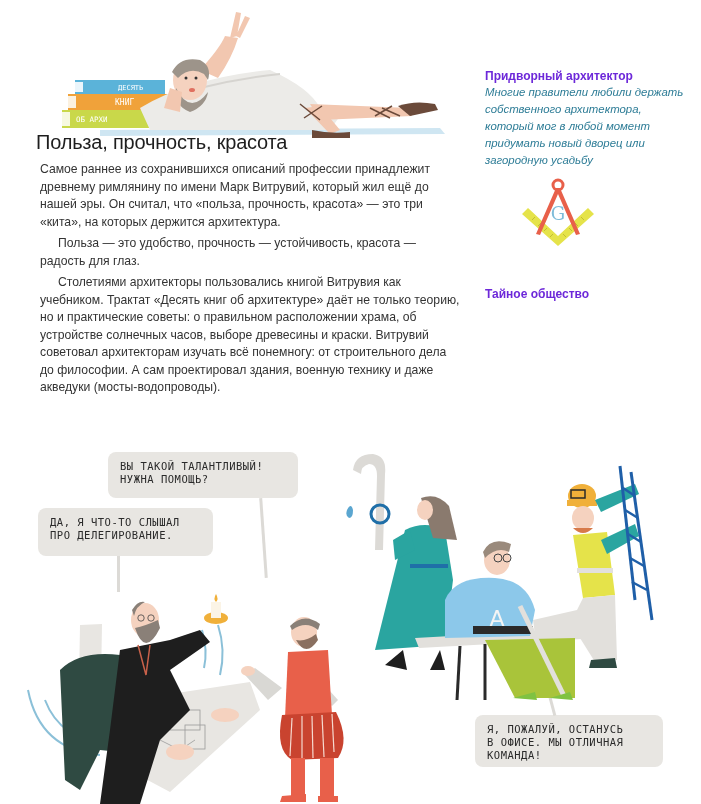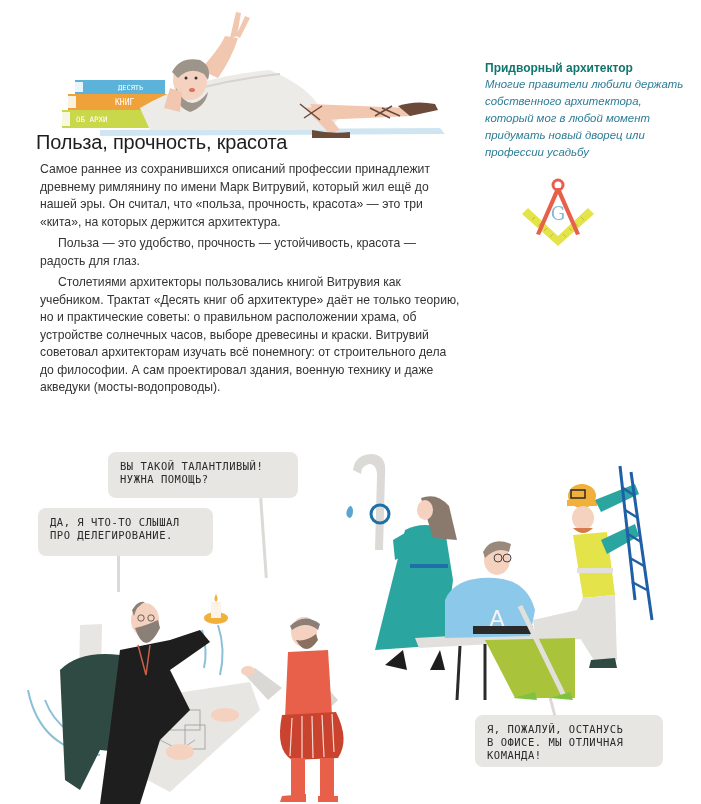--- a/index.html
+++ b/index.html
@@ -9,21 +9,21 @@
   
   .title { left: 36px; top: 131px; font-size: 20px; font-weight: normal; color: #1e1e1e; letter-spacing: -0.2px; margin: 0; }
 
   
   .body-text { left: 36px; top: 157px; width: 430px; font-size: 12.2px; line-height: 17.5px; color: #333; }
   .body-text p { margin: 4px; text-indent: 0; }
   .body-text p.indent { text-indent: 18px; }
 
   
   .side-block { left: 485px; width: 200px; }
-  .side-title { font-size: 12px; font-weight: bold; color: #0f766e; margin: 8px 0 1px 0; }
+  .side-title { font-size: 12px; font-weight: bold; color: #6d28d9; margin: 16px 0 1px 0; }
   .side-text { font-size: 11.4px; line-height: 17px; font-style: italic; color: #2d7c96; margin: 0; }
 
   
   .bubble { background: #e8e6e2; border-radius: 8px; font-family: "DejaVu Sans Mono", monospace; font-size: 10.5px; line-height: 13px; letter-spacing: 0.5px; color: #2a2a2a; text-transform: uppercase; padding: 8px 12px; box-sizing: border-box; }
   .bubble-line { display: block; white-space: nowrap; }
   .tail { background: #dcdad6; width: 3px; }
 
   svg { display: block; }
 </style>
 </head>
@@ -74,21 +74,21 @@
 <h1 class="abs title">Польза, прочность, красота</h1>
 
 <div class="abs body-text">
   <p>Самое раннее из сохранившихся описаний профессии принадлежит древнему римлянину по имени Марк Витрувий, который жил ещё до нашей эры. Он считал, что «польза, прочность, красота» — это три «кита», на которых держится архитектура.</p>
   <p class="indent">Польза — это удобство, прочность — устойчивость, красота — радость для глаз.</p>
   <p class="indent">Столетиями архитекторы пользовались книгой Витрувия как учебником. Трактат «Десять книг об архитектуре» даёт не только теорию, но и практические советы: о правильном расположении храма, об устройстве солнечных часов, выборе древесины и краски. Витрувий советовал архитекторам изучать всё понемногу: от строительного дела до философии. А сам проектировал здания, военную технику и даже акведуки (мосты-водопроводы).</p>
 </div>
 
 <div class="abs side-block" style="top:53px;">
   <h3 class="side-title">Придворный архитектор</h3>
-  <p class="side-text">Многие правители любили держать собственного архитектора, который мог в любой момент придумать новый дворец или профессии усадьбу</p>
+  <p class="side-text">Многие правители любили держать собственного архитектора, который мог в любой момент придумать новый дворец или загородную усадьбу</p>
 </div>
 
 <div class="abs" style="left:518px; top:176px; width:80px; height:80px;">
   <svg width="80" height="80" viewBox="0 0 80 80">
 
     <path d="M4 38 L40 70 L76 38 L70 32 L40 60 L10 32 Z" fill="#e5e34a"></path>
     <g stroke="#b9b52c" stroke-width="0.8">
       <line x1="14" y1="44" x2="17" y2="41"></line>
         <line x1="20" y1="50" x2="23" y2="47"></line>
         <line x1="26" y1="55" x2="29" y2="52"></line>
@@ -100,20 +100,21 @@
     </g>
 
     <path d="M38 12 L18 58 L22 59 L40 18 L58 59 L62 58 L42 12 Z" fill="#e8604a"></path>
     <circle cx="40" cy="9" r="5" fill="none" stroke="#e8604a" stroke-width="3"></circle>
 
     <text x="40" y="44" text-anchor="middle" font-size="18" fill="#7fbcd9" font-family="DejaVu Serif, serif">G</text>
   </svg>
 </div>
 
 <div class="abs side-block" style="top:271px;">
+  <h3 class="side-title">Тайное общество</h3>
 </div>
 
 <div class="abs bubble" style="left:108px; top:452px; width:190px; height:46px;">
   <span class="bubble-line">Вы такой талантливый!</span>
   <span class="bubble-line">Нужна помощь?</span>
 </div>
 <div class="abs tail" style="left:262px; top:498px; height:80px; transform:rotate(-4deg);"></div>
 
 <div class="abs bubble" style="left:38px; top:508px; width:175px; height:48px;">
   <span class="bubble-line">Да, я что-то слышал</span>

